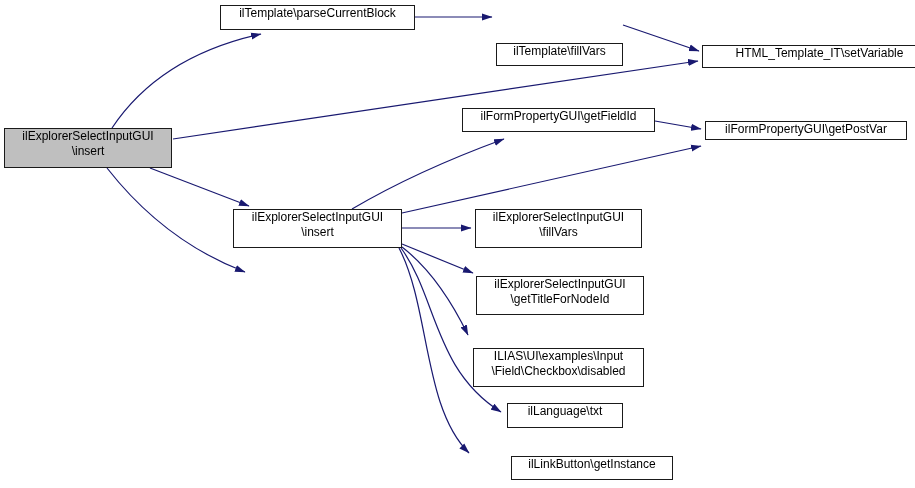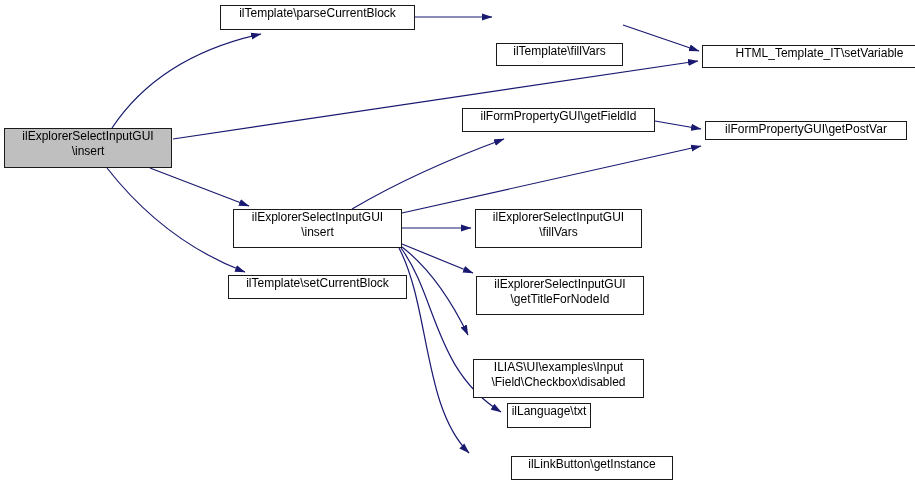--- a/index.html
+++ b/index.html
@@ -103,35 +103,32 @@
   <div class="node" style="left:233px; top:209px; width:169px; height:39px;">
     <span>ilExplorerSelectInputGUI</span>
     <span>\insert</span>
   </div>
 
   <div class="node" style="left:475px; top:209px; width:167px; height:39px;">
     <span>ilExplorerSelectInputGUI</span>
     <span>\fillVars</span>
   </div>
 
-  <div class="node" style="left:228px; top:275px; width:179px; height:24px;">
-    <span>ilTemplate\setCurrentBlock</span>
-  </div>
 
   <div class="node" style="left:476px; top:276px; width:168px; height:39px;">
     <span>ilExplorerSelectInputGUI</span>
     <span>\getTitleForNodeId</span>
   </div>
 
-  <div class="node" style="left:473px; top:359px; width:171px; height:39px;">
+  <div class="node" style="left:473px; top:348px; width:171px; height:39px;">
     <span>ILIAS\UI\examples\Input</span>
     <span>\Field\Checkbox\disabled</span>
   </div>
 
-  <div class="node" style="left:507px; top:403px; width:84px; height:25px;">
+  <div class="node" style="left:507px; top:403px; width:116px; height:25px;">
     <span>ilLanguage\txt</span>
   </div>
 
   <div class="node" style="left:475px; top:456px; width:162px; height:24px;margin-left:36px;">
     <span>ilLinkButton\getInstance</span>
   </div>
 
 </div>
 
 </body></html>

